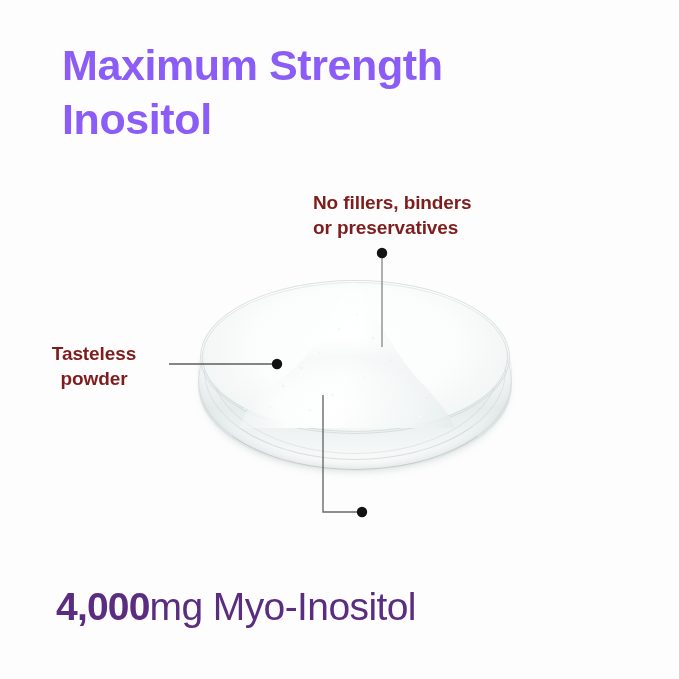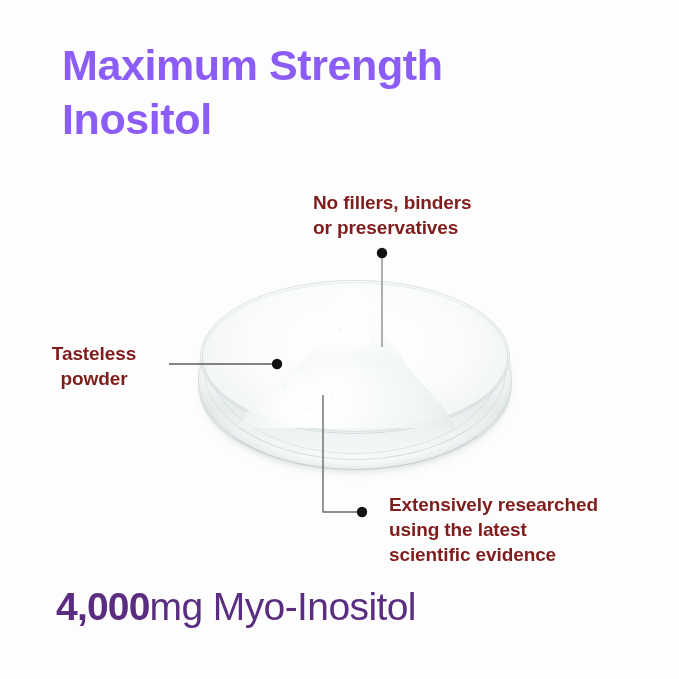--- a/index.html
+++ b/index.html
@@ -264,21 +264,18 @@
     <polyline points="323,395 323,512 358,512" fill="none" stroke="#6a6a6a" stroke-width="1.4"></polyline>
     <circle cx="362" cy="512" r="5.2" fill="#121212"></circle>
   </svg>
 
   <div class="callout" id="callout-fillers">No fillers, binders
 or preservatives</div>
 
   <div class="callout" id="callout-tasteless">Tasteless
 powder</div>
 
-  <div class="callout" id="callout-research">Extensively researched
-using the latest
-scientific evidence</div>
 
   <div class="footline">
     <span class="amount">4,000</span><span class="unit">mg Myo-Inositol</span>
   </div>
 
 </div>
 
 </body></html>

